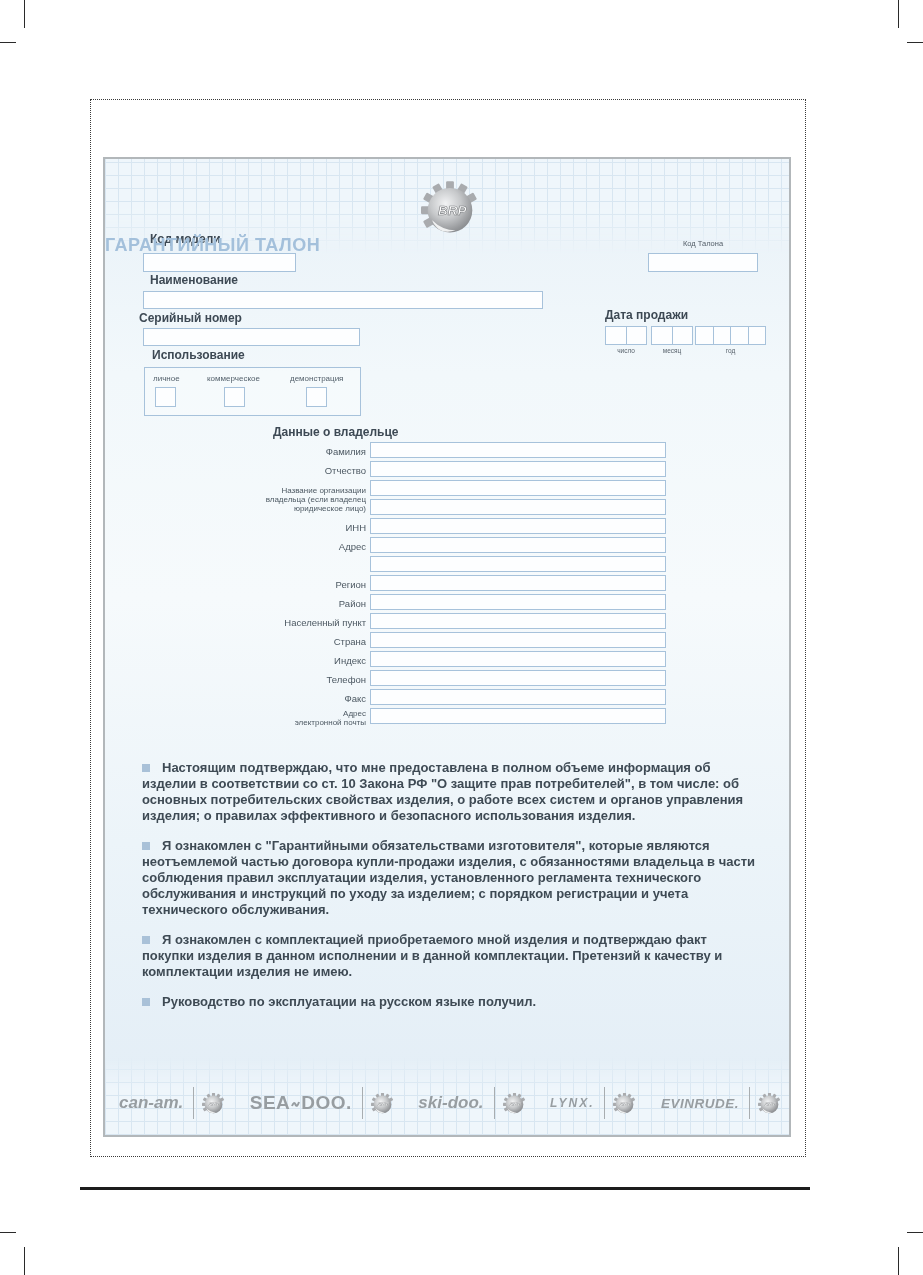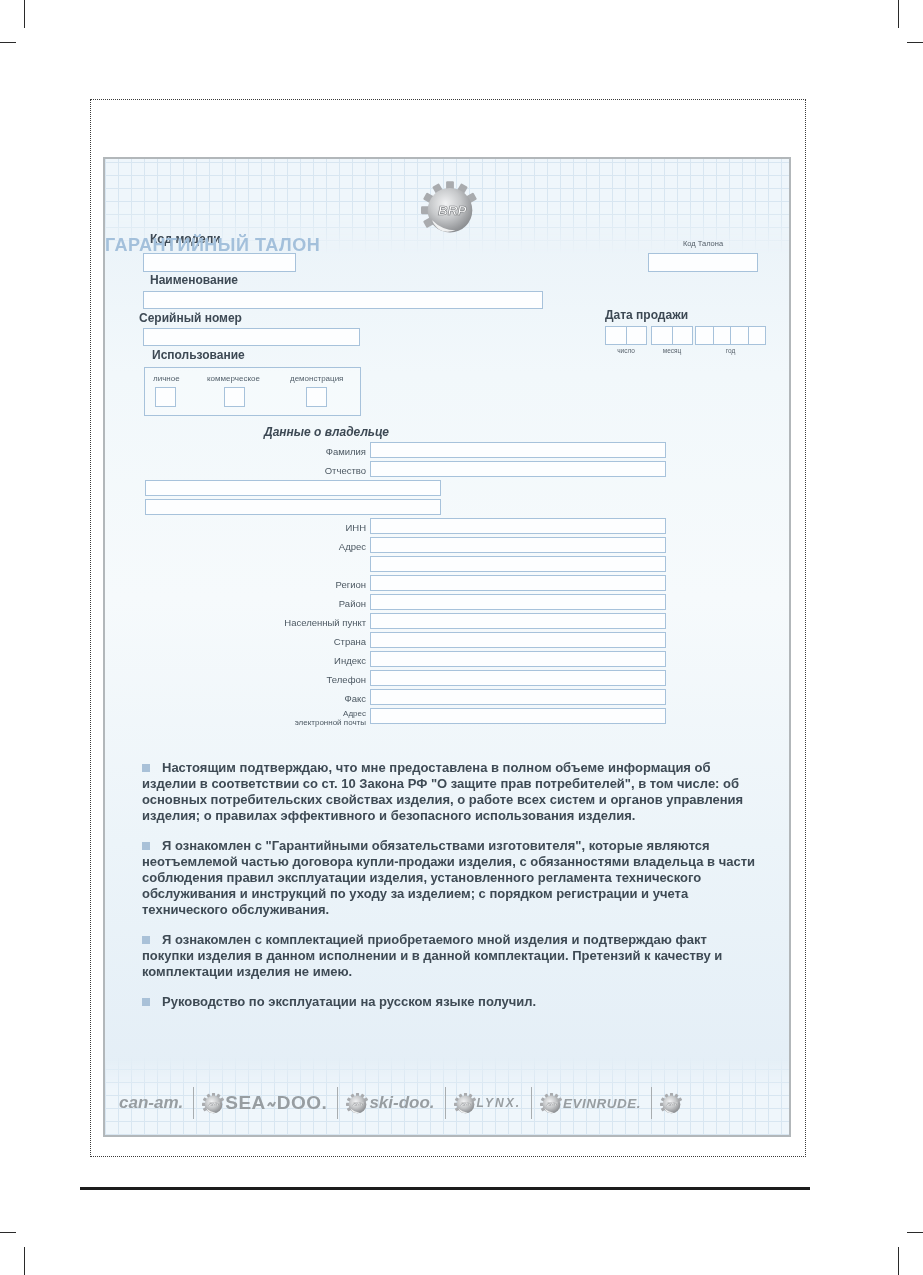--- a/index.html
+++ b/index.html
@@ -49,21 +49,21 @@
   .usage-box{position:absolute;left:39px;top:208px;width:217px;height:49px;box-sizing:border-box;
     border:1px solid #a7c2db;background:rgba(255,255,255,.25);}
   .uopt{position:absolute;top:0;height:100%;}
   .uopt0{left:8px;} .uopt1{left:62px;} .uopt2{left:145px;}
   .ulab{position:absolute;left:0;top:6px;font-size:8px;color:#525f6a;white-space:nowrap;}
   .ucb{position:absolute;top:19px;width:21px;height:20px;box-sizing:border-box;
     border:1px solid #a7c2db;background:#fdfeff;}
   .uopt0 .ucb{left:2px;} .uopt1 .ucb{left:17px;} .uopt2 .ucb{left:16px;}
 
   
-  .owner-title{position:absolute;left:159px;top:266px;font-weight:bold;font-size:12px;color:#3d4954;font-style:italic;}
+  .owner-title{position:absolute;left:168px;top:266px;font-weight:bold;font-size:12px;color:#3d4954;}
   .owner{position:absolute;left:40px;top:283px;width:525px;}
   .orow{display:flex;align-items:center;}
   .olab{width:225px;padding-right:4px;box-sizing:border-box;text-align:right;
     font-size:9.5px;line-height:10px;color:#4c5862;}
   .olab.ml{font-size:8px;line-height:9px;}
   .ocol{width:296px;}
   .ofld{height:16px;margin-bottom:3px;}
 
   
   .paras{position:absolute;left:37px;top:601px;width:620px;}
@@ -73,21 +73,21 @@
   
   .sigs{position:absolute;left:40px;top:830px;width:610px;height:82px;}
   .sigrow .siglab{position:absolute;font-size:10px;line-height:12px;color:#4a545e;}
   .sigrow .sigline{position:absolute;border-top:1px solid #9fb6ca;height:0;}
   .sig0 .siglab{left:0;top:0;} .sig0 .sigline{left:202px;top:13px;width:403px;}
   .sig1 .siglab{left:0;top:17px;} .sig1 .sigline{left:202px;top:37px;width:403px;}
   .sig2 .siglab{left:0;top:53px;} .sig2 .sigline{left:167px;top:71px;width:438px;}
 
   
   .footer{position:absolute;left:14px;top:924px;width:662px;height:40px;
-    display:flex;align-items:center;}
+    display:flex;align-items:center;justify-content:space-between;}
   .fgroup{display:flex;align-items:center;}
   .btxt{color:#979da1;white-space:nowrap;}
   .fgroup:nth-child(1) .btxt{font-size:17px;font-style:italic;font-weight:bold;}
   .fgroup:nth-child(2) .btxt{font-size:19px;font-weight:bold;letter-spacing:.5px;}
   .fgroup:nth-child(3) .btxt{font-size:17px;font-style:italic;font-weight:bold;}
   .fgroup:nth-child(4) .btxt{font-size:12px;font-style:italic;font-weight:bold;letter-spacing:2px;}
   .fgroup:nth-child(5) .btxt{font-size:13.5px;font-style:italic;font-weight:bold;letter-spacing:.5px;}
   .fsep{width:1px;height:32px;background:#a8adb0;margin:0 8px 0 10px;}
   .roundel{width:23px;height:23px;}
   .wave{margin:0 1px;}
@@ -205,20 +205,21 @@
           <div class="fld ofld"></div>
         </div>
       </div>
       <div class="orow">
         <div class="olab">Отчество</div>
         <div class="ocol">
           <div class="fld ofld"></div>
         </div>
       </div>
       <div class="orow">
+        <div class="olab ml">Название организации<br>владельца (если владелец<br>юридическое лицо)</div>
         <div class="ocol">
           <div class="fld ofld"></div>
           <div class="fld ofld"></div>
         </div>
       </div>
       <div class="orow">
         <div class="olab">ИНН</div>
         <div class="ocol">
           <div class="fld ofld"></div>
         </div>

